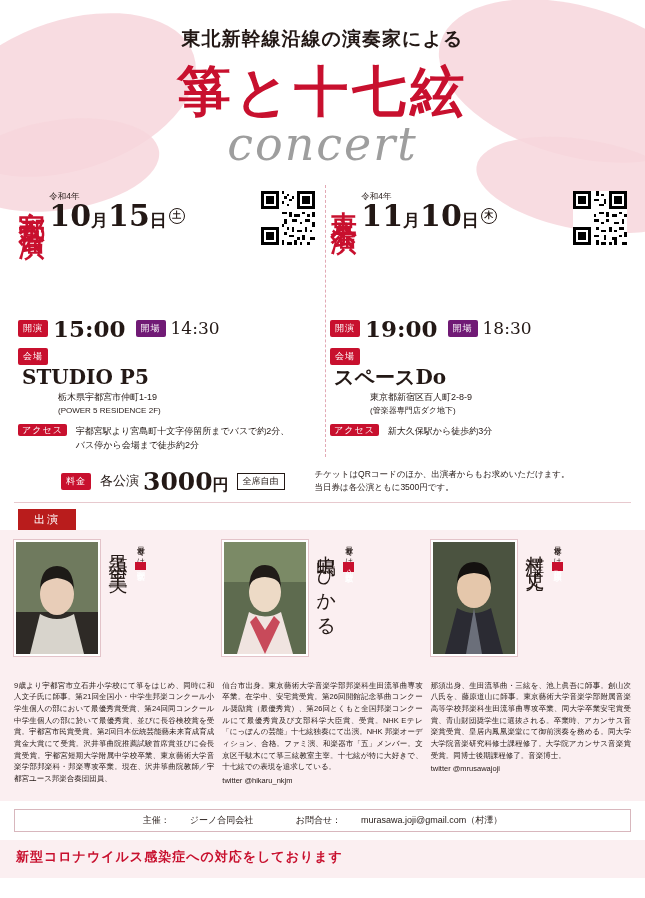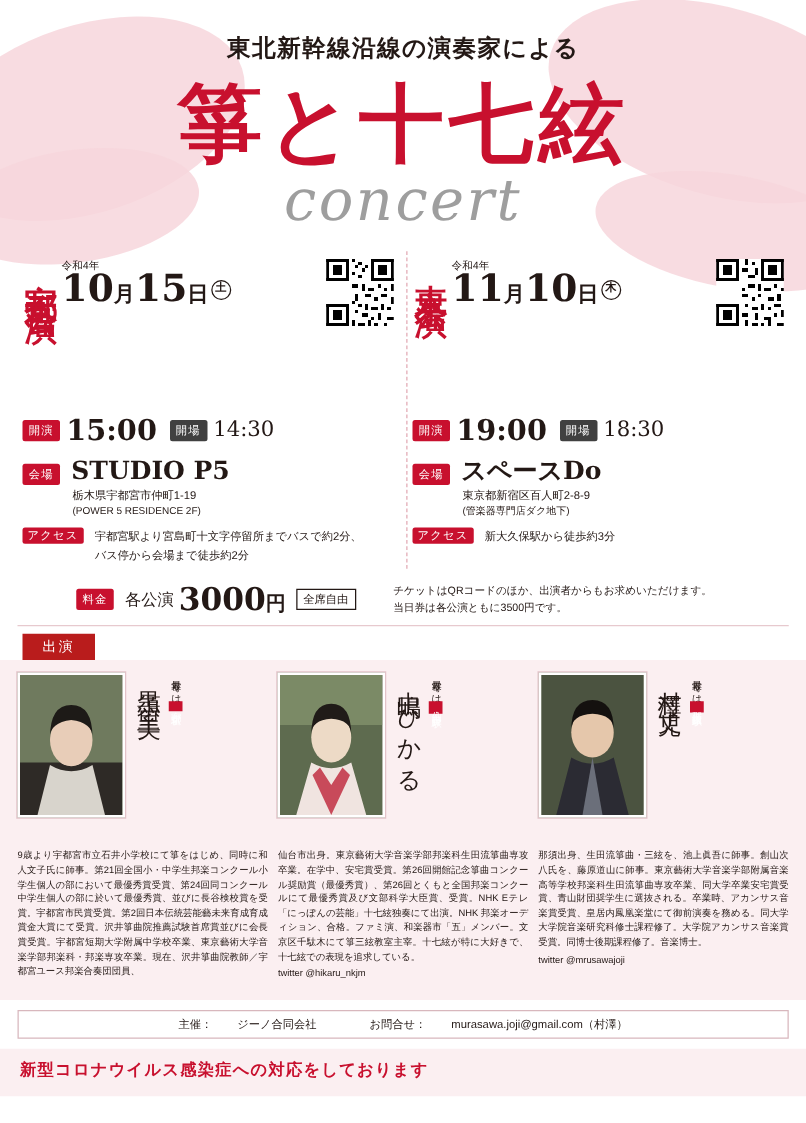--- a/index.html
+++ b/index.html
@@ -29,21 +29,21 @@
   }
   .supertitle {
     font-family: "DejaVu Serif", serif;
     font-size: 19px;
     font-weight: bold;
     letter-spacing: 1px;
     color: #231815;
   }
   .maintitle {
     font-family: "DejaVu Serif", serif;
-    font-size: 68px;
+    font-size: 54px;
     font-weight: bold;
     color: #c8102e;
     letter-spacing: 4px;
     margin-top: 10px;
     line-height: 1.1;
   }
   .concert-word {
     font-family: "DejaVu Serif", serif;
     font-style: italic;
     font-size: 46px;
@@ -139,21 +139,21 @@
     display: inline-block;
     background: #c8102e;
     color: #fff;
     font-size: 9px;
     padding: 2px 5px;
     border-radius: 2px;
     margin-right: 5px;
     vertical-align: middle;
     letter-spacing: 1px;
   }
-  .lbl.pink { background: #404040; }
+  .lbl.pink { background: #701a75; }
   .lbl.box2 {
     line-height: 1.15;
     padding: 1px 4px;
     text-align: center;
   }
   .time-row {
     margin-top: 6px;
     display: flex;
     align-items: center;
   }
@@ -165,21 +165,22 @@
     margin-right: 10px;
   }
   .time-open {
     font-family: "DejaVu Serif", serif;
     font-size: 17px;
     line-height: 1;
   }
   .venue-row {
     margin-top: 8px;
     display: flex;
-    align-items: flex-end;
+    align-items: flex-start;
+    flex-direction: column;
   }
   .venue-name {
     font-family: "DejaVu Serif", serif;
     font-size: 20px;
     font-weight: bold;
     line-height: 1.2;
     margin-left: 4px;
   }
   .venue-addr {
     font-size: 9px;

